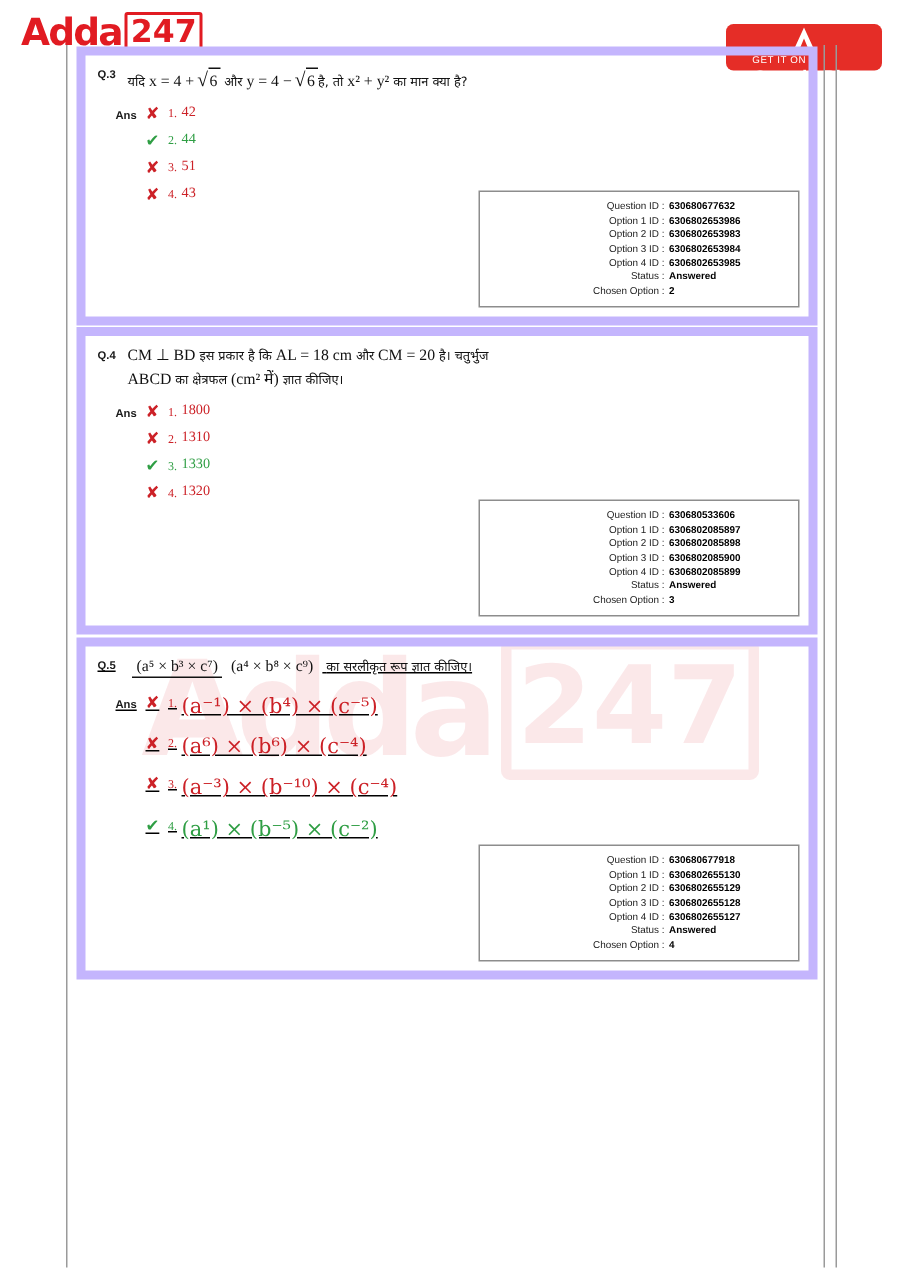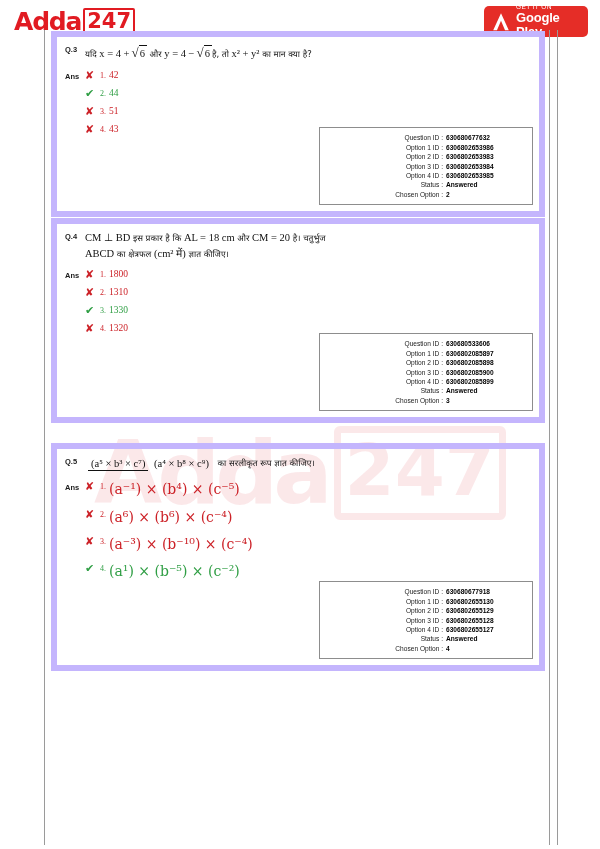--- a/index.html
+++ b/index.html
@@ -27,24 +27,24 @@
   }
   .logo-247 {
     font-family: "DejaVu Sans", sans-serif;
     font-weight: bold; font-size: 21px; color: #e11b22;
     border: 2px solid #e11b22; border-radius: 2px;
     padding: 0px 2px 1px 2px; margin-left: 2px; line-height: 1.05;
     letter-spacing: 0px;
   }
 
   .gplay {
-    position: absolute; right: 12px; top: 6px;
+    position: absolute; right: 12px; top: 16px;
     width: 104px; height: 31px;
     background: #e52d27; border-radius: 5px;
-    display: flex; align-items: center; padding: 0 6px;
+    display: flex; align-items: center; padding: 0 6px; flex-direction: column;
   }
   .gplay-mark { width: 22px; height: 22px; flex: 0 0 22px; }
   .gplay-txt { margin-left: 4px; line-height: 1.05; }
   .gplay-l1 { font-family: "Liberation Sans", sans-serif; font-size: 6.5px; color: #ffffff; letter-spacing: .4px; }
   .gplay-l2 { font-family: "Liberation Sans", sans-serif; font-size: 13px; color: #ffffff; font-weight: bold; letter-spacing: -.2px; }
 
   
   .watermark {
     position: absolute; left: 0; top: 388px; width: 600px; height: 170px;
     display: flex; align-items: center; justify-content: center;
@@ -97,21 +97,21 @@
   .sqrt .val { padding: 0 2px 0 1px; }
 
   .frac { display: inline-block; vertical-align: middle; text-align: center; margin: 0 3px; }
   .frac .num { border-bottom: 1px solid #111; padding: 0 3px 1px 3px; margin-top: 40px; }
   .frac .den { padding: 1px 3px 0 3px; }
 
   
   .ansrow { display: flex; margin-top: 6px; }
   .anslabel {
     font-family: "Liberation Sans", sans-serif; font-size: 7.5px;
-    font-weight: bold; color: #1a1a1a; width: 20px; flex: 0 0 20px; padding-top: 3px;
+    font-weight: bold; color: #1a1a1a; width: 20px; flex: 0 0 20px; padding-top: 3px; margin-left: 12px;
   }
   .opts { flex: 1; }
   .opt { display: flex; align-items: flex-start; margin-bottom: 5px; }
   .mark { width: 15px; flex: 0 0 15px; font-size: 11px; line-height: 1.2; font-family: "DejaVu Sans", sans-serif; font-weight: bold; }
   .mark.wrong { color: #cc2127; }
   .mark.right { color: #2f9e44; }
   .optnum { font-size: 8px; color: #cc2127; margin-right: 3px; padding-top: 2px; font-family: "Liberation Serif", serif; }
   .opt.correct .optnum { color: #2f9e44; }
   .opttext { font-size: 9.5px; color: #cc2127; line-height: 1.3; font-family: "Liberation Serif", serif; }
   .opt.correct .opttext { color: #2f9e44; }
@@ -322,21 +322,21 @@
         </div>
         <div class="inforow">
           <span class="infokey">Chosen Option :</span>
           <span class="infoval">3</span>
         </div>
       </div>
 
     </div>
   </div>
 
-  <div class="qwrap" style="top:443px;">
+  <div class="qwrap" style="top:425px;text-decoration:underline;">
     <div class="qbox" style="height:228px;">
 
       <div class="qhead">
         <div class="qno">Q.5</div>
         <div class="qtext">
           <span class="frac">
             <span class="num">(a⁵ × b³ × c⁷)</span>
             <span class="den">(a⁴ × b⁸ × c⁹)</span>
           </span>
           <span class="hi">का सरलीकृत रूप ज्ञात कीजिए।</span>

